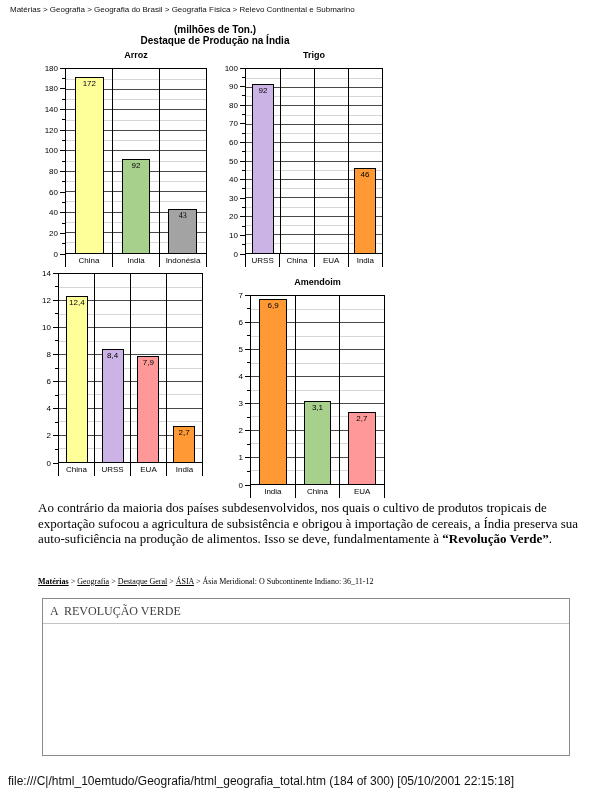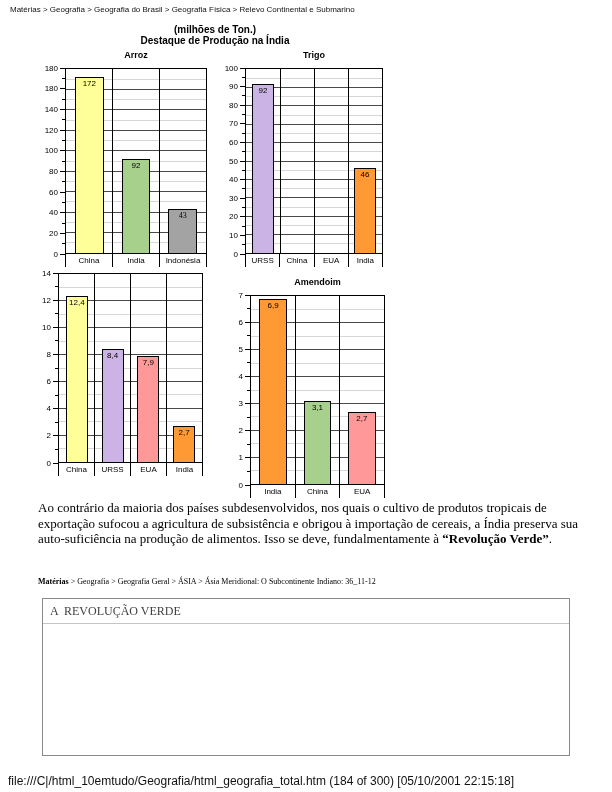--- a/index.html
+++ b/index.html
@@ -25,21 +25,21 @@
   .bar-label{font-size:8px;text-align:center;padding-top:1px;color:#000;}
   .xrow{display:flex;border-left:1px solid #000;box-sizing:border-box;}
   .xcell{flex:1;border-right:1px solid #000;text-align:center;font-size:8px;line-height:13px;
          overflow:hidden;white-space:nowrap;}
 
   .para{position:absolute;left:38px;top:500px;width:545px;margin:0;
         font-family:"Liberation Serif",serif;font-size:13px;line-height:15.5px;}
 
   .bc2{position:absolute;left:38px;top:577px;font-family:"Liberation Serif",serif;
        font-size:8px;color:#000;}
-  .bc2 .lnk{cursor:pointer;}
+  .bc2 .lnk{text-decoration:underline;cursor:pointer;}
   .bc2 .b{font-weight:bold;}
 
   .section-box{position:absolute;left:42px;top:598px;width:528px;height:158px;
                border:1px solid #8a8a8a;box-sizing:border-box;background:#fff;}
   .section-box-header{height:24px;line-height:24px;padding-left:7px;
                       border-bottom:1px solid #c4c4c4;
                       font-family:"Liberation Serif",serif;font-size:12px;white-space:pre;}
   .footer{position:absolute;left:8px;top:774px;font-size:12px;color:#111;}
 </style>
 </head>
@@ -324,21 +324,21 @@
         <div class="xrow" style="margin-left: 26px; width: 135px; height: 13px;">
           <div class="xcell">India</div>
           <div class="xcell">China</div>
           <div class="xcell">EUA</div>
         </div>
       </div>
     </div>
 
   <p class="para"><span>Ao contrário da maioria dos países subdesenvolvidos, nos quais o cultivo de produtos tropicais de exportação sufocou a agricultura de subsistência e obrigou à importação de cereais, a Índia preserva sua auto-suficiência na produção de alimentos. Isso se deve, fundalmentamente à </span><b>“Revolução Verde”</b><span>.</span></p>
 
-  <div class="bc2" id="bc2"><span class="lnk b">Matérias</span><span> &gt; </span><span class="lnk">Geografia</span><span> &gt; </span><span class="lnk">Geografia Geral</span><span> &gt; </span><span class="lnk">ÁSIA</span><span> &gt; </span><span>Ásia Meridional: O Subcontinente Indiano: 36_11-12</span></div>
+  <div class="bc2" id="bc2"><span class="lnk b">Matérias</span><span> &gt; </span><span class="lnk">Geografia</span><span> &gt; </span><span class="lnk">Destaque Geral</span><span> &gt; </span><span class="lnk">ÁSIA</span><span> &gt; </span><span>Ásia Meridional: O Subcontinente Indiano: 36_11-12</span></div>
 
   <div class="section-box">
     <div class="section-box-header" style="color: #404040;">A  REVOLUÇÃO VERDE</div>
     <div class="section-box-body"></div>
   </div>
 
   <div class="footer">file:///C|/html_10emtudo/Geografia/html_geografia_total.htm (184 of 300) [05/10/2001 22:15:18]</div>
 
 </div>
 

